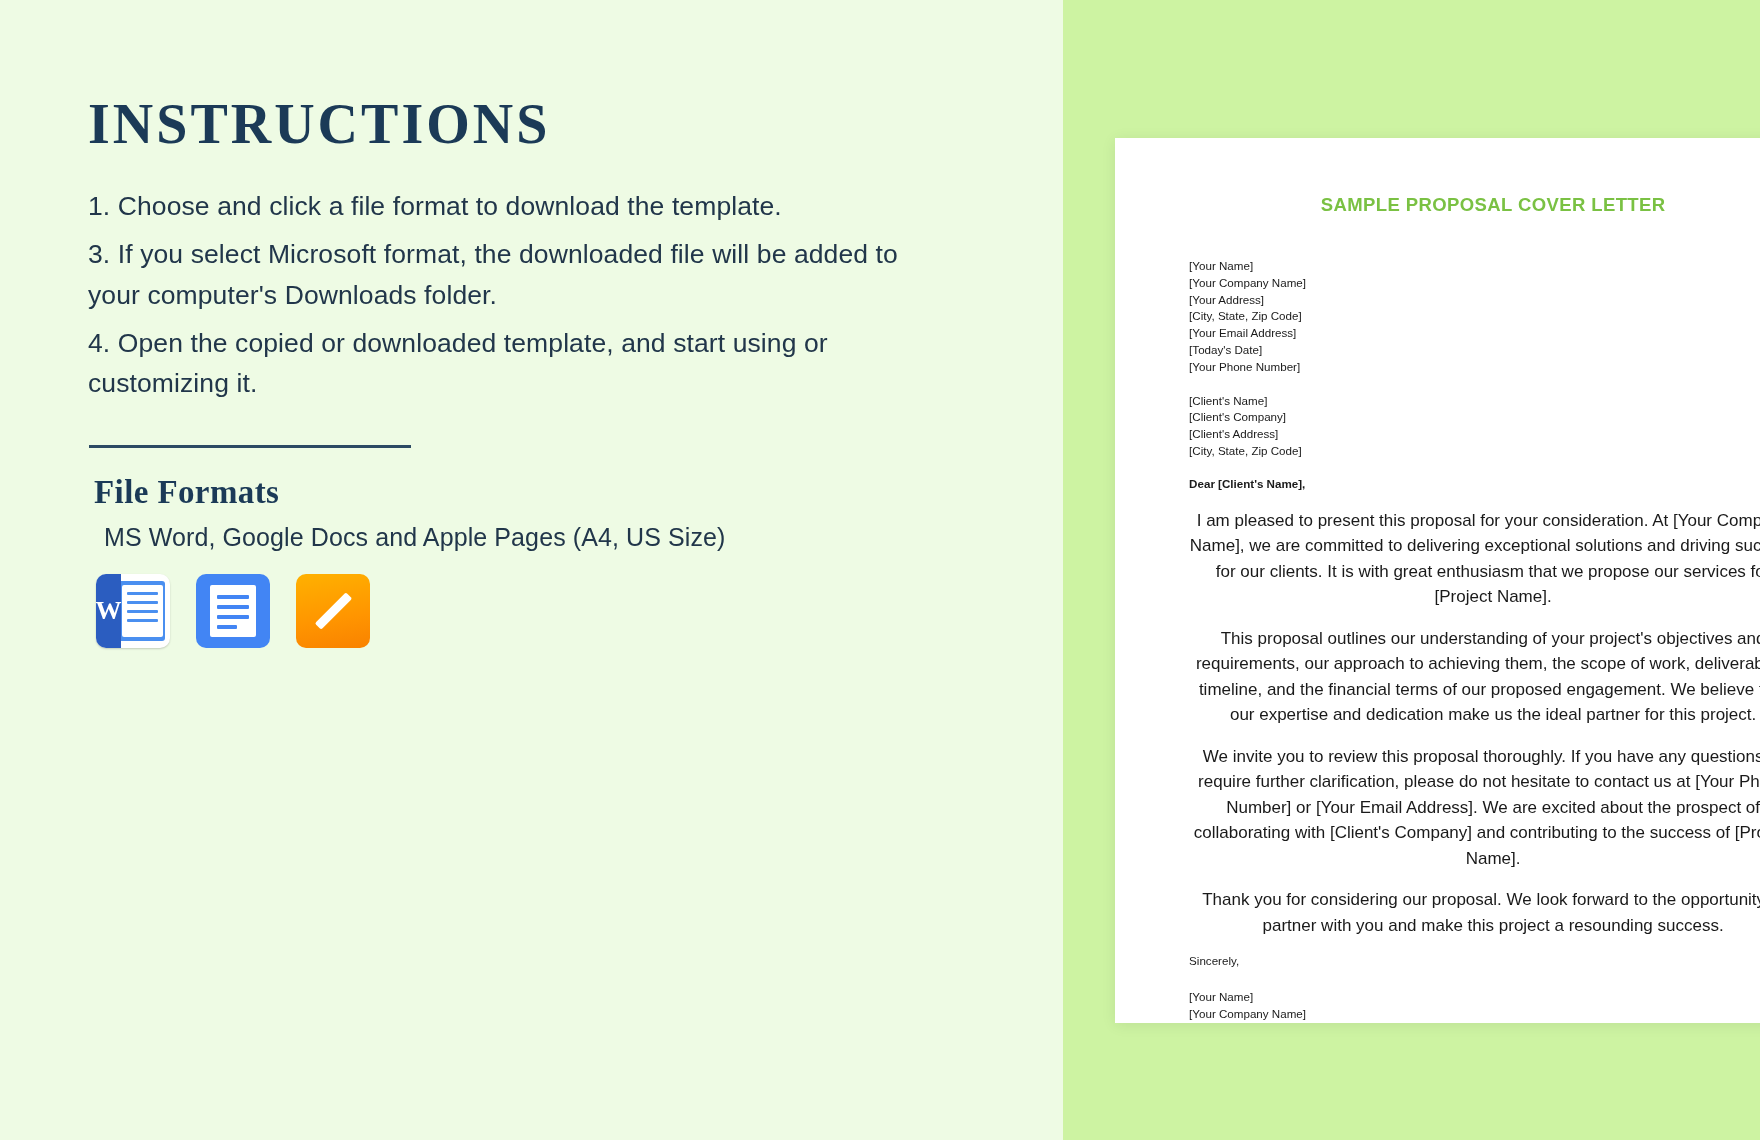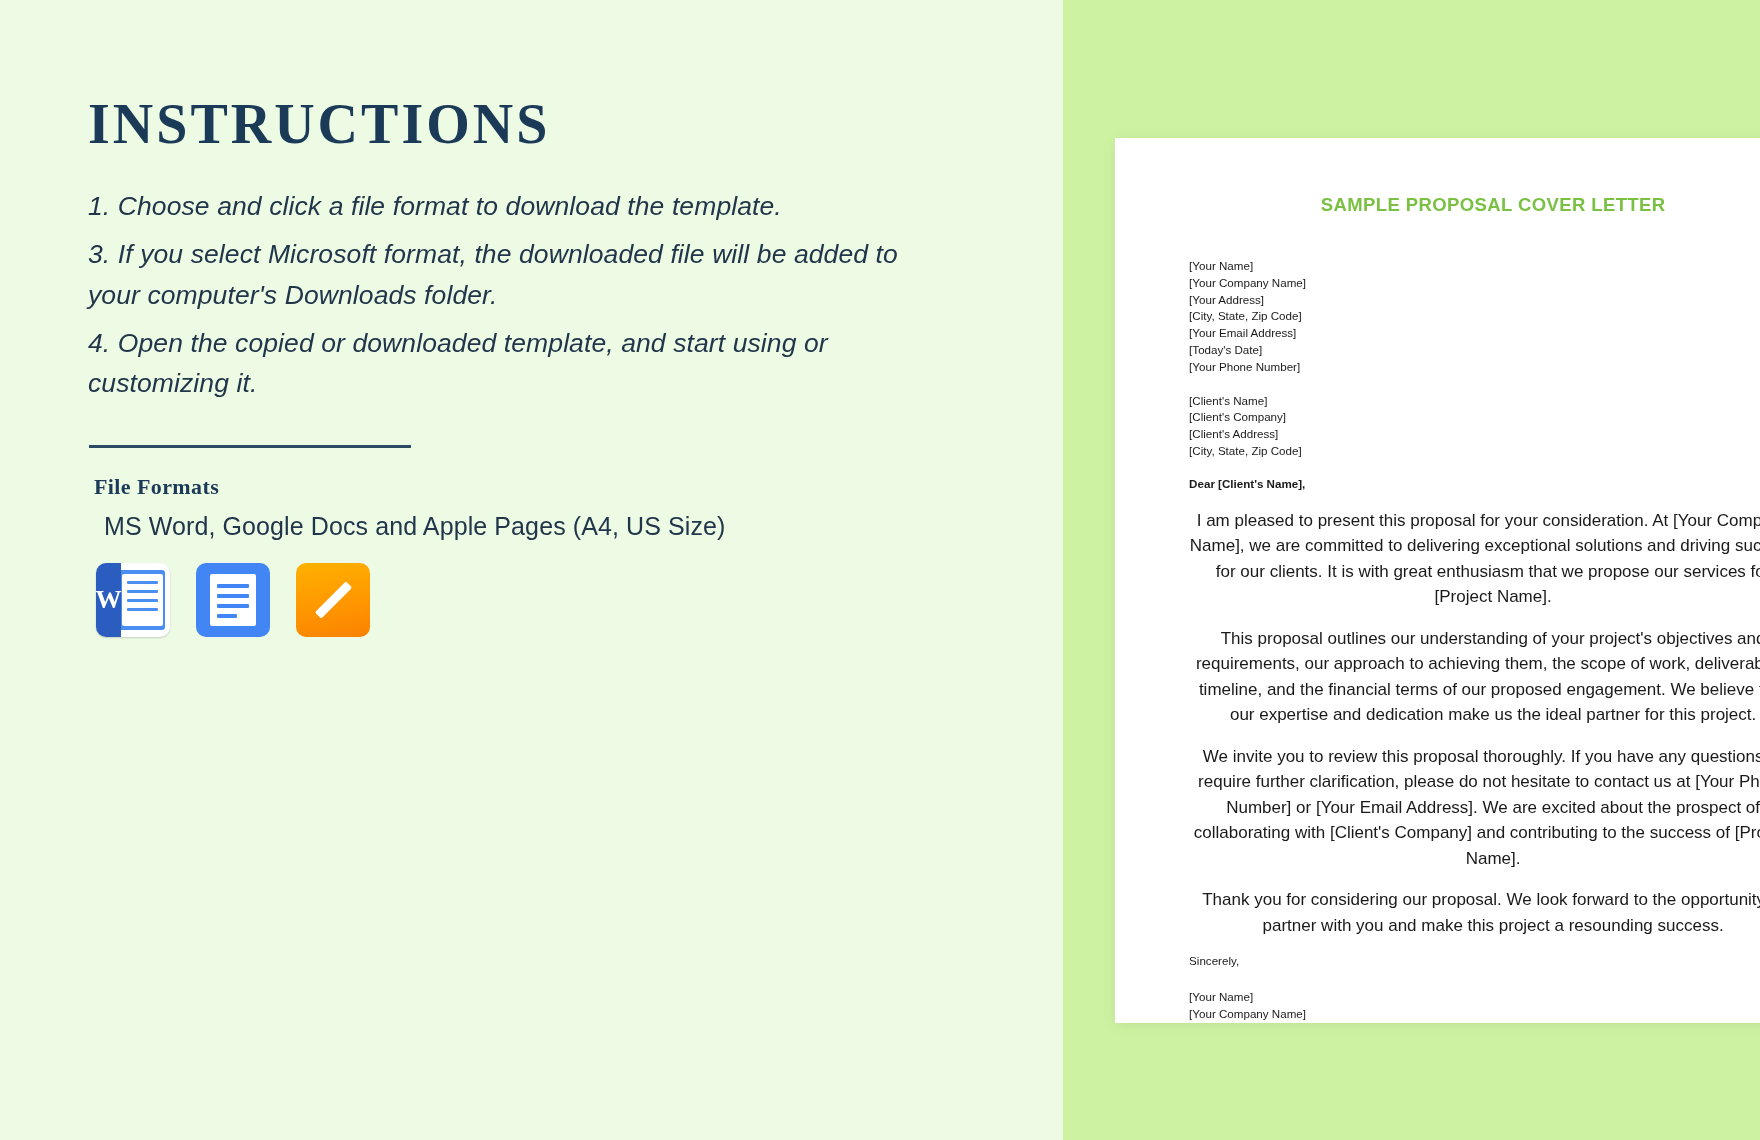--- a/index.html
+++ b/index.html
@@ -34,39 +34,38 @@
     letter-spacing: 3px;
     color: #1b3a57;
     font-weight: 700;
     margin: 0 0 34px 0;
     line-height: 1;
   }
   .steps {
     margin: 0;
     padding: 0;
     list-style: none;
-    font-style: italic;
   }
   .step {
     font-size: 26.5px;
     color: #21364a;
     line-height: 1.52;
     margin-bottom: 8px;
     max-width: 830px;
     letter-spacing: 0.1px;
   }
   .divider {
     width: 322px;
     height: 3px;
     background: #2c4a63;
     margin: 42px 0 26px 1px;
   }
   .file-formats-title {
     font-family: "Liberation Serif", serif;
-    font-size: 22px;
+    font-size: 33px;
     font-weight: 700;
     color: #1b3a57;
     letter-spacing: 0.4px;
     margin: 0 0 12px 6px;
   }
   .file-formats-sub {
     font-size: 25px;
     color: #21364a;
     margin: 0 0 22px 16px;
     letter-spacing: 0.1px;

